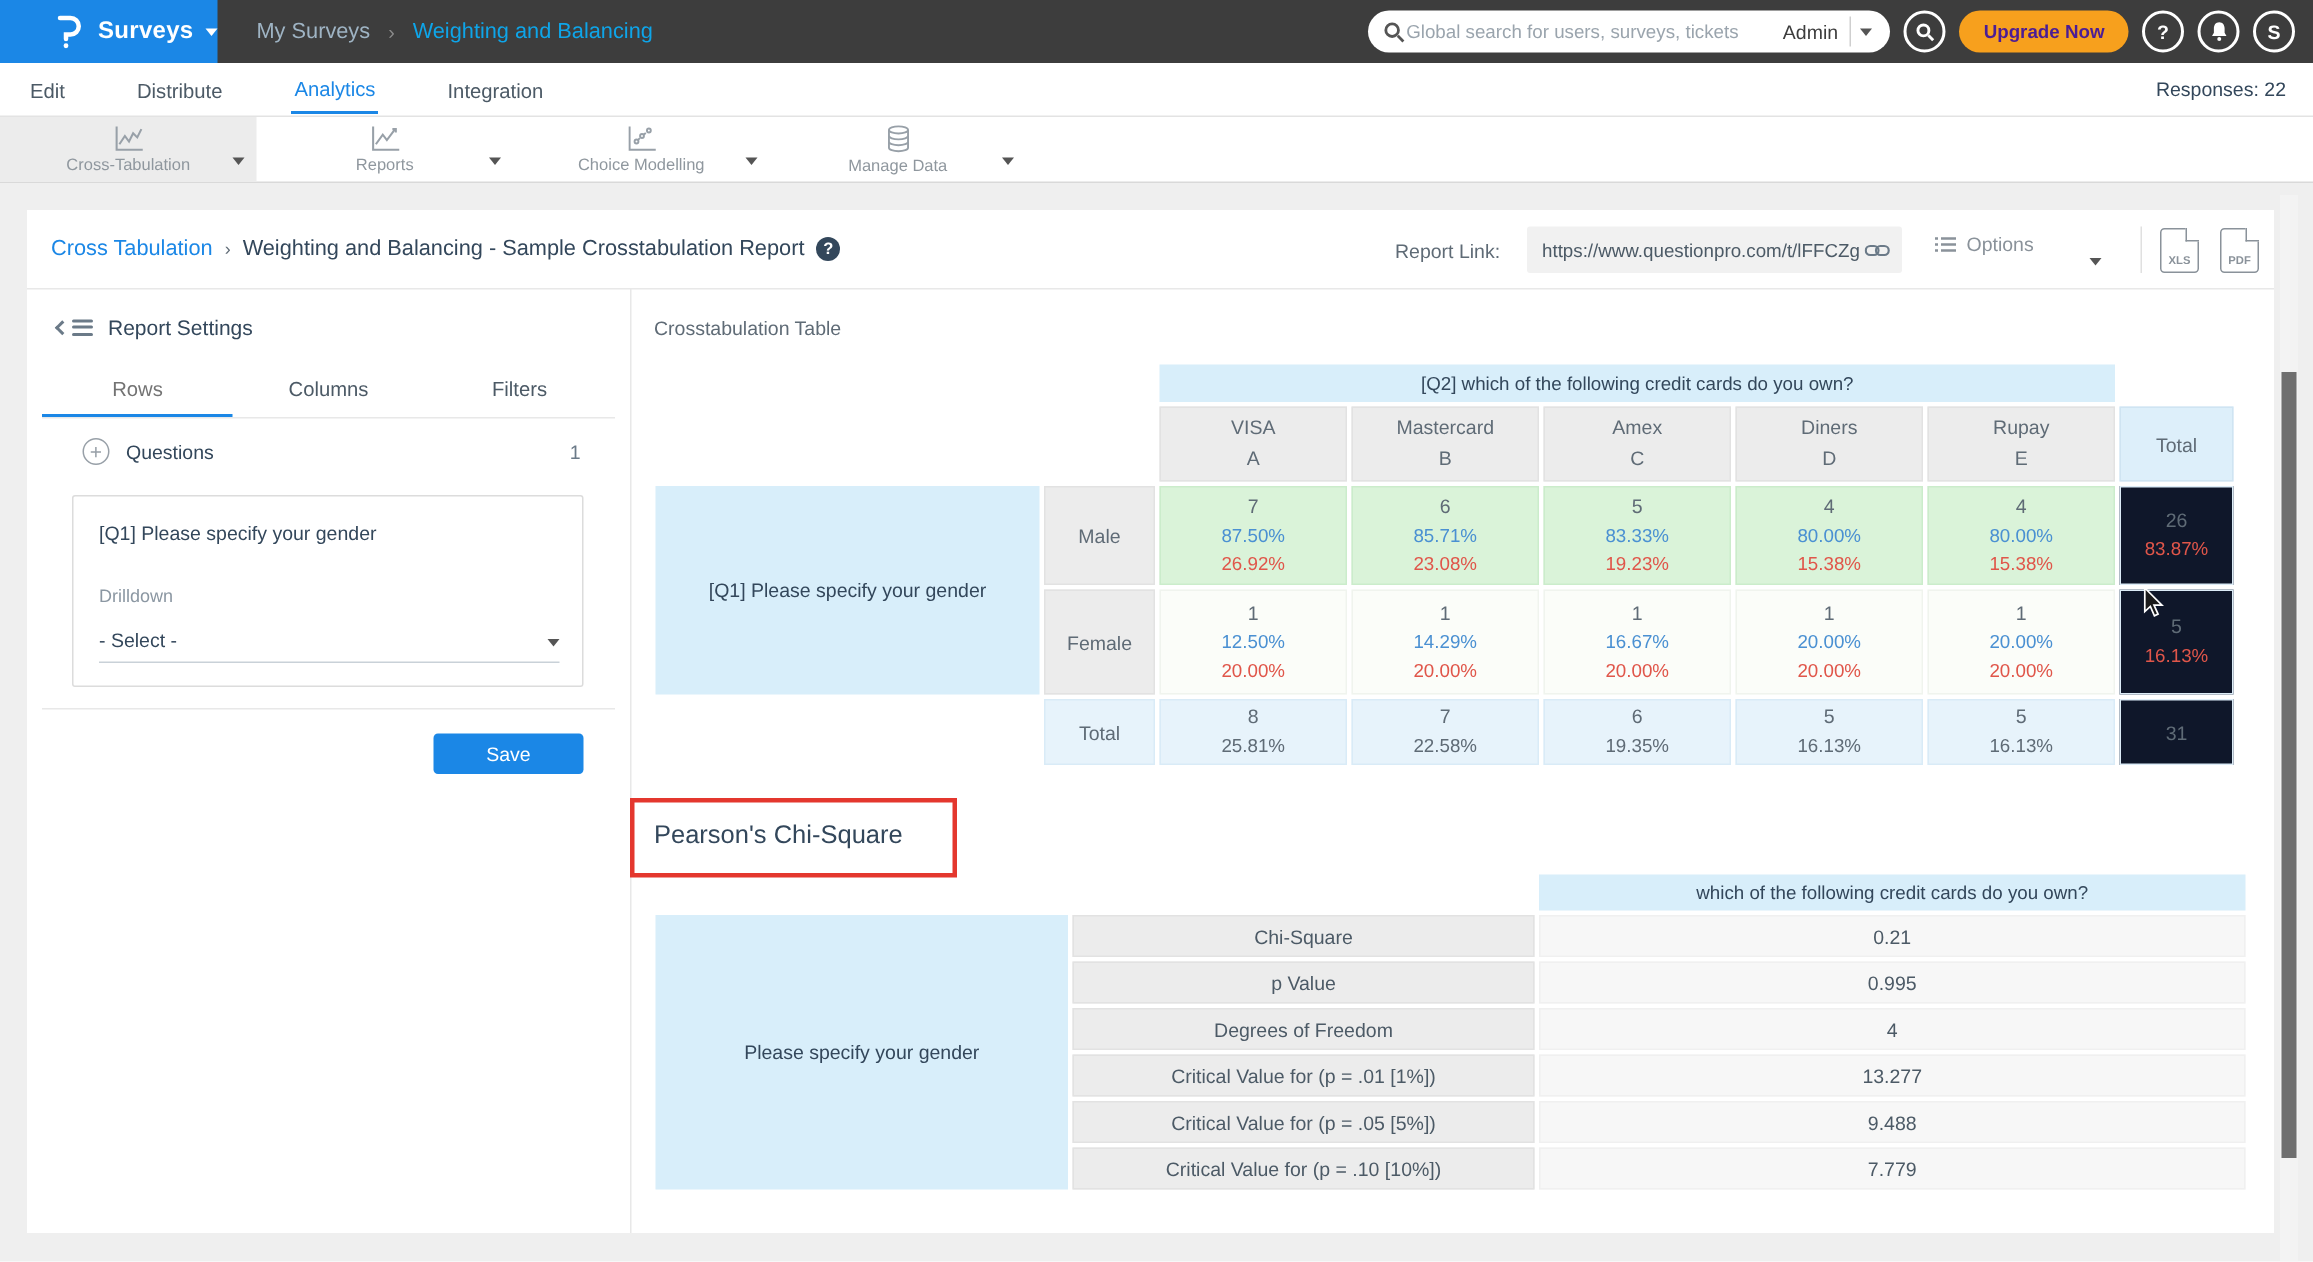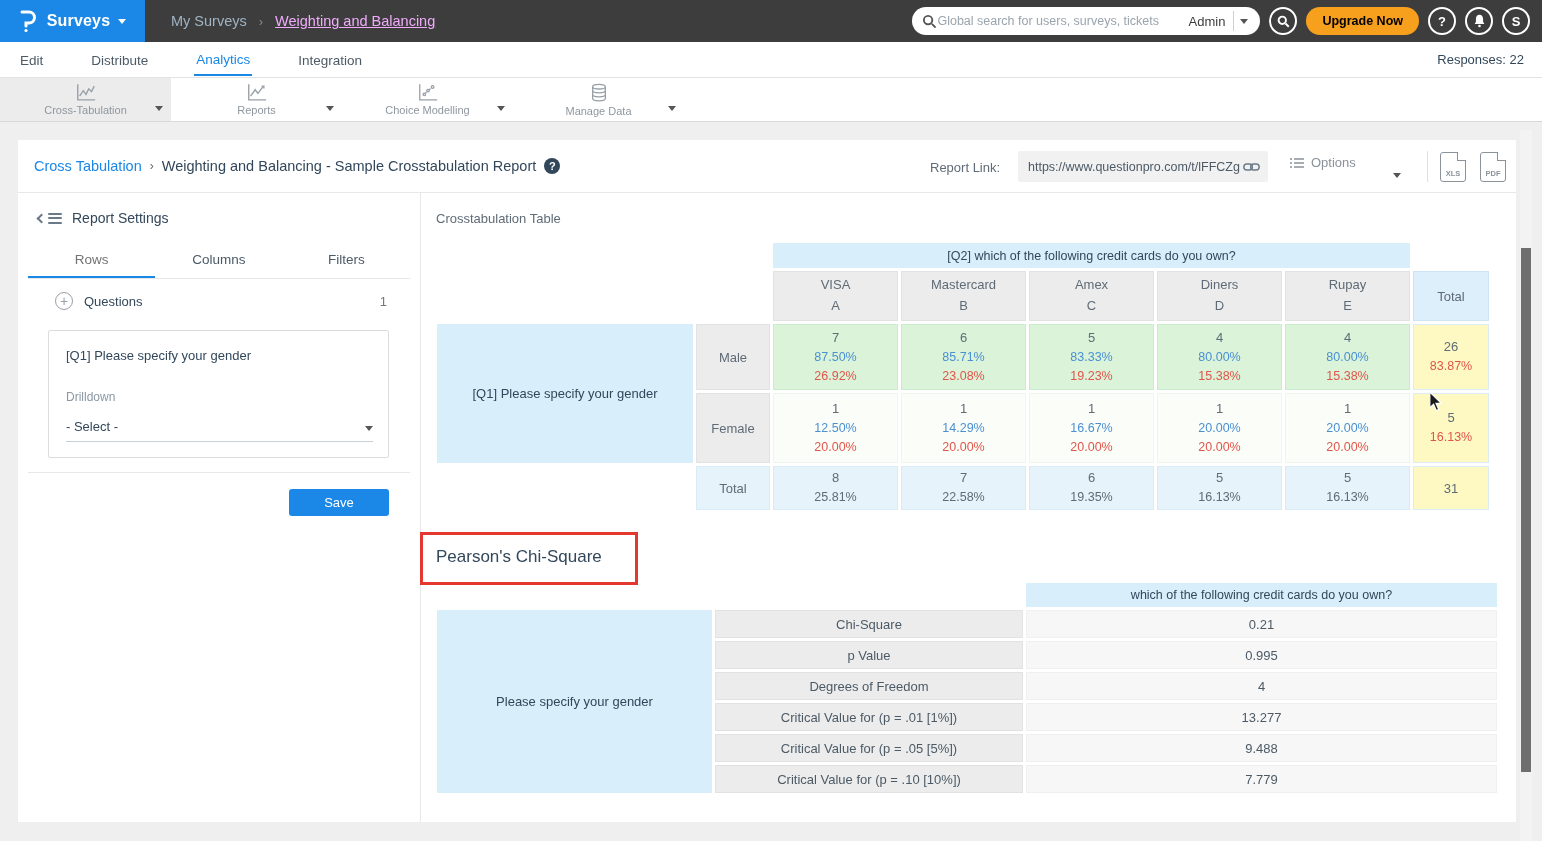--- a/index.html
+++ b/index.html
@@ -1,36 +1,36 @@
 <!DOCTYPE html>
 <html><head>
 <meta charset="utf-8">
 <style>
   * { margin:0; padding:0; box-sizing:border-box; }
   html,body { width:1542px; height:841px; }
   body { font-family:"Liberation Sans","DejaVu Sans",sans-serif; background:#efefef; position:relative; overflow:hidden; color:#33475b; }
 
   
   .topbar { position:absolute; left:0; top:0; width:1542px; height:42px; background:#3d3d3d; display:flex; align-items:center; }
-  .brand { width:145px; height:42px; background:#1b87e6; display:flex; align-items:center; justify-content:center; gap:8px; color:#fff; cursor:pointer; }
+  .brand { width:145px; height:42px; background:#1b87e6; display:flex; align-items:center; justify-content:flex-end; gap:8px; color:#fff; cursor:pointer; }
   .brand .lbl { font-size:16px; font-weight:bold; letter-spacing:.2px; }
   .caret { width:0; height:0; border-left:4px solid transparent; border-right:4px solid transparent; border-top:5px solid currentColor; display:inline-block; }
   .crumbs { margin-left:26px; display:flex; align-items:center; gap:12px; font-size:14.5px; }
   .crumbs .parent { color:#9fb4c4; cursor:pointer; }
   .crumbs .sep { color:#8a8a8a; font-size:13px; }
-  .crumbs .curr { color:#f0abfc;text-decoration:underline; }
+  .crumbs .curr { color:#0ea5e9; }
   .top-right { position:absolute; right:12px; top:0; height:42px; display:flex; align-items:center; gap:9px; }
   .search-pill { width:348px; height:28px; background:#fff; border-radius:15px; display:flex; align-items:center; padding:0 6px 0 10px; }
   .search-pill input { border:none; outline:none; flex:1; font-size:12.5px; color:#444; font-family:inherit; background:transparent; }
   .search-pill input::placeholder { color:#9aa4ad; }
   .search-pill .scope { font-size:13px; color:#3d3d3d; padding:0 8px 0 4px; }
   .search-pill .vdiv { width:1px; height:20px; background:#cfcfcf; }
   .search-pill .pill-caret { padding:0 6px; color:#555; display:flex; align-items:center; }
   .circle { width:28px; height:28px; border:2px solid #fff; border-radius:50%; color:#fff; display:flex; align-items:center; justify-content:center; font-size:13px; font-weight:bold; cursor:pointer; background:transparent; }
-  .upgrade { height:28px; padding:0 16px; background:#f7a01d; border:none; border-radius:14px; color:#000000; font-size:12.5px; font-weight:bold; cursor:pointer; font-family:inherit; }
+  .upgrade { height:28px; padding:0 16px; background:#f7a01d; border:none; border-radius:14px; color:#4c1d95; font-size:12.5px; font-weight:bold; cursor:pointer; font-family:inherit; }
   .qm::before { content:"?"; }
 
   
   .navrow { position:absolute; left:0; top:42px; width:1542px; height:36px; background:#fff; border-bottom:1px solid #e3e3e3; display:flex; align-items:center; padding:0 18px; }
   .navrow .tab { font-size:13.5px; color:#4c5a66; margin-right:44px; padding:9px 2px 7px; cursor:pointer; }
   .navrow .tab.active { color:#1b87e6; border-bottom:2px solid #1b87e6; }
   .responses { position:absolute; right:18px; font-size:13px; color:#33475b; }
 
   
   .toolbar { position:absolute; left:0; top:78px; width:1542px; height:44px; background:#fff; border-bottom:1px solid #d9d9d9; display:flex; }
@@ -86,21 +86,21 @@
   table.ct td { text-align:center; vertical-align:middle; font-size:13px; color:#5f6b76; }
   .h-q2 { background:#d8eefa; color:#33475b !important; font-size:12.5px !important; height:25px; }
   .h-col { background:#ececec; border:1px solid #e2e2e2; height:47px; line-height:1.6; }
   .h-total { background:#ddeffa; border:1px solid #cfe4f2; }
   .h-q1 { background:#d8eefa; color:#33475b !important; }
   .lblc { background:#ececec; border:1px solid #e2e2e2; }
   .lbl-t { background:#e7f3fb; border:1px solid #d9ebf7; }
   .cg { background:#daf3d9; border:1px solid #cbeccb; }
   .cf { background:#fbfdf9; border:1px solid #f0f4ee; }
   .cb { background:#e7f3fb; border:1px solid #d9ebf7; }
-  .tc { background:#fef9c3; border:1px solid #dcecf7; }
+  .tc { background:#0f172a; border:1px solid #dcecf7; }
   td .cnt { color:#5f6b76; line-height:1.55; }
   td .p1 { color:#4a90d2; line-height:1.55; font-size:12.5px; }
   td .p2 { color:#e0564a; line-height:1.55; font-size:12.5px; }
   td .pg { color:#5f6b76; line-height:1.55; font-size:12.5px; }
   tr.r-hdr2 { height:50px; } tr.r-male { height:66px; } tr.r-female { height:70px; } tr.r-total { height:44px; }
 
   
   .red-box { position:absolute; left:420px; top:532px; width:218px; height:53px; border:3px solid #e4372e; }
   .chi-title { position:absolute; left:436px; top:547px; font-size:17px; font-weight:normal; color:#33475b; }
   table.chi { position:absolute; left:434px; top:580px; border-collapse:separate; border-spacing:3px; }

